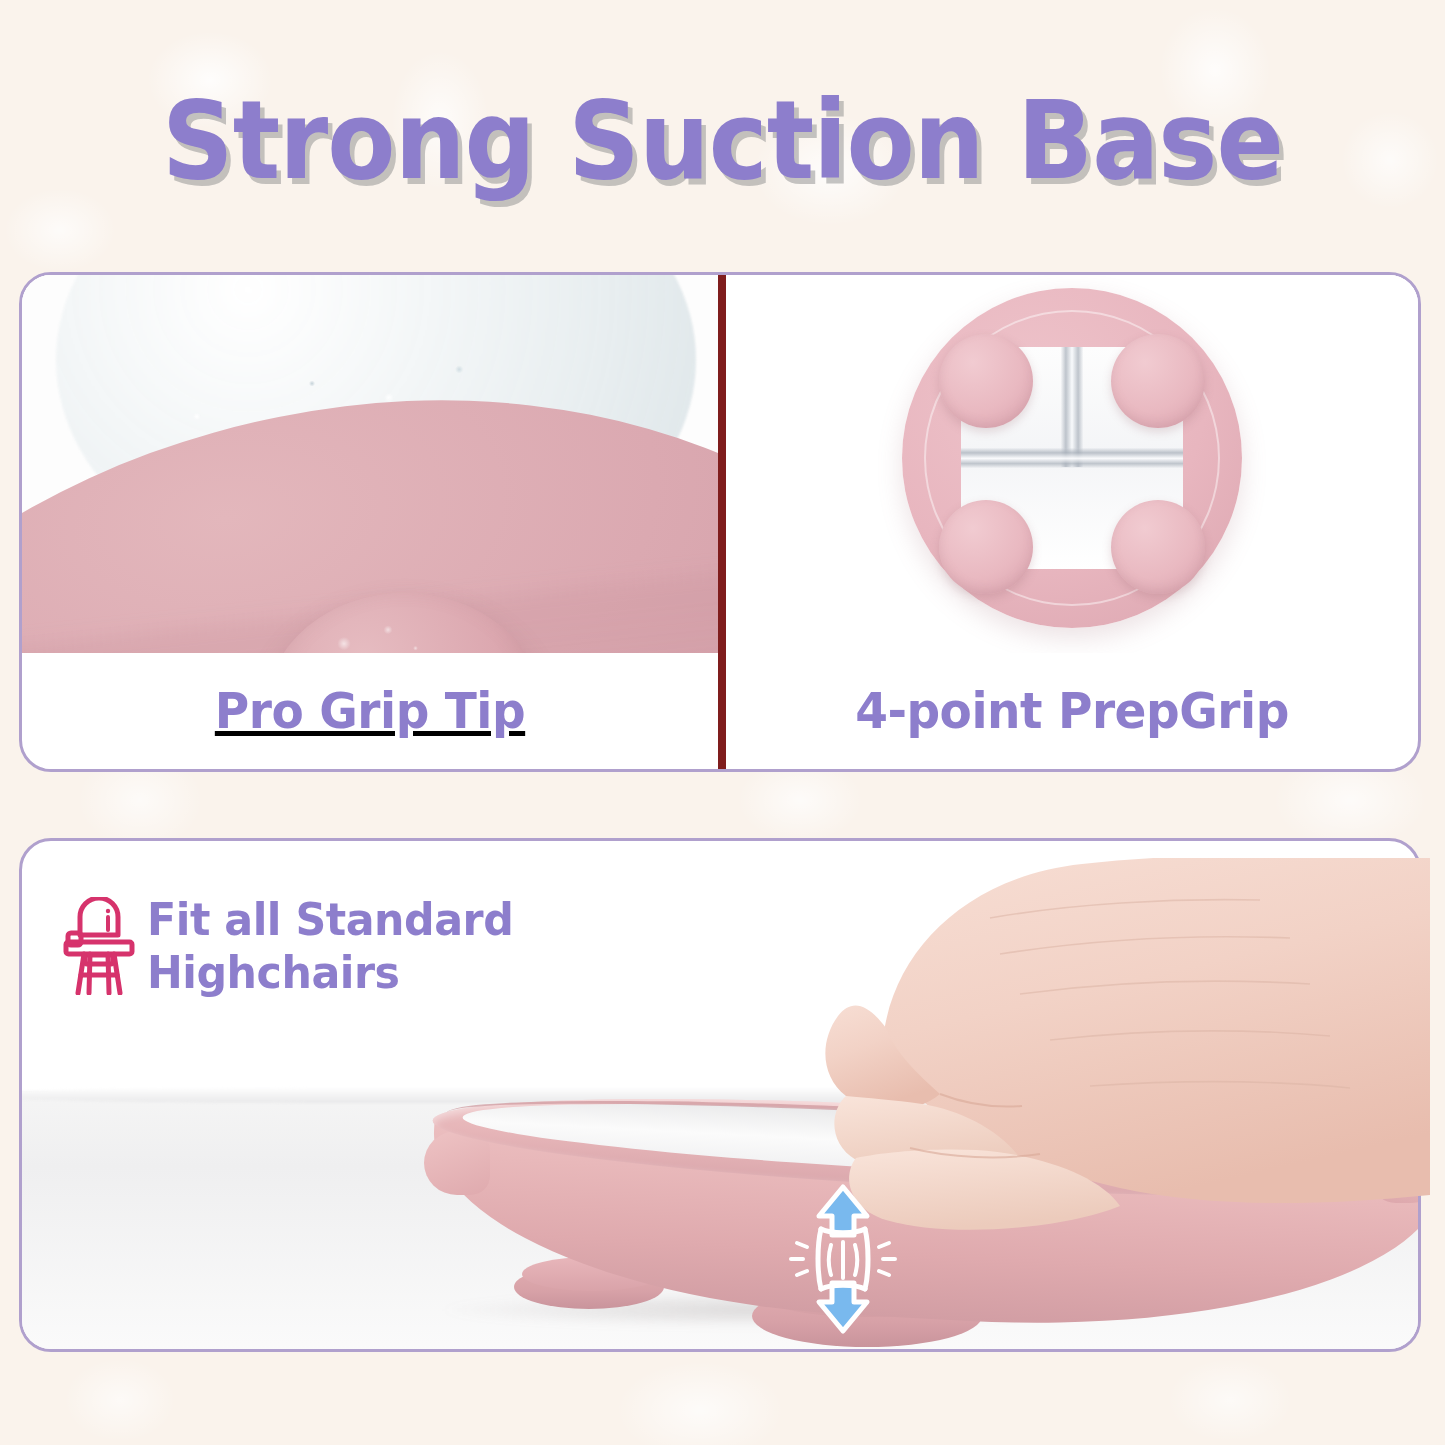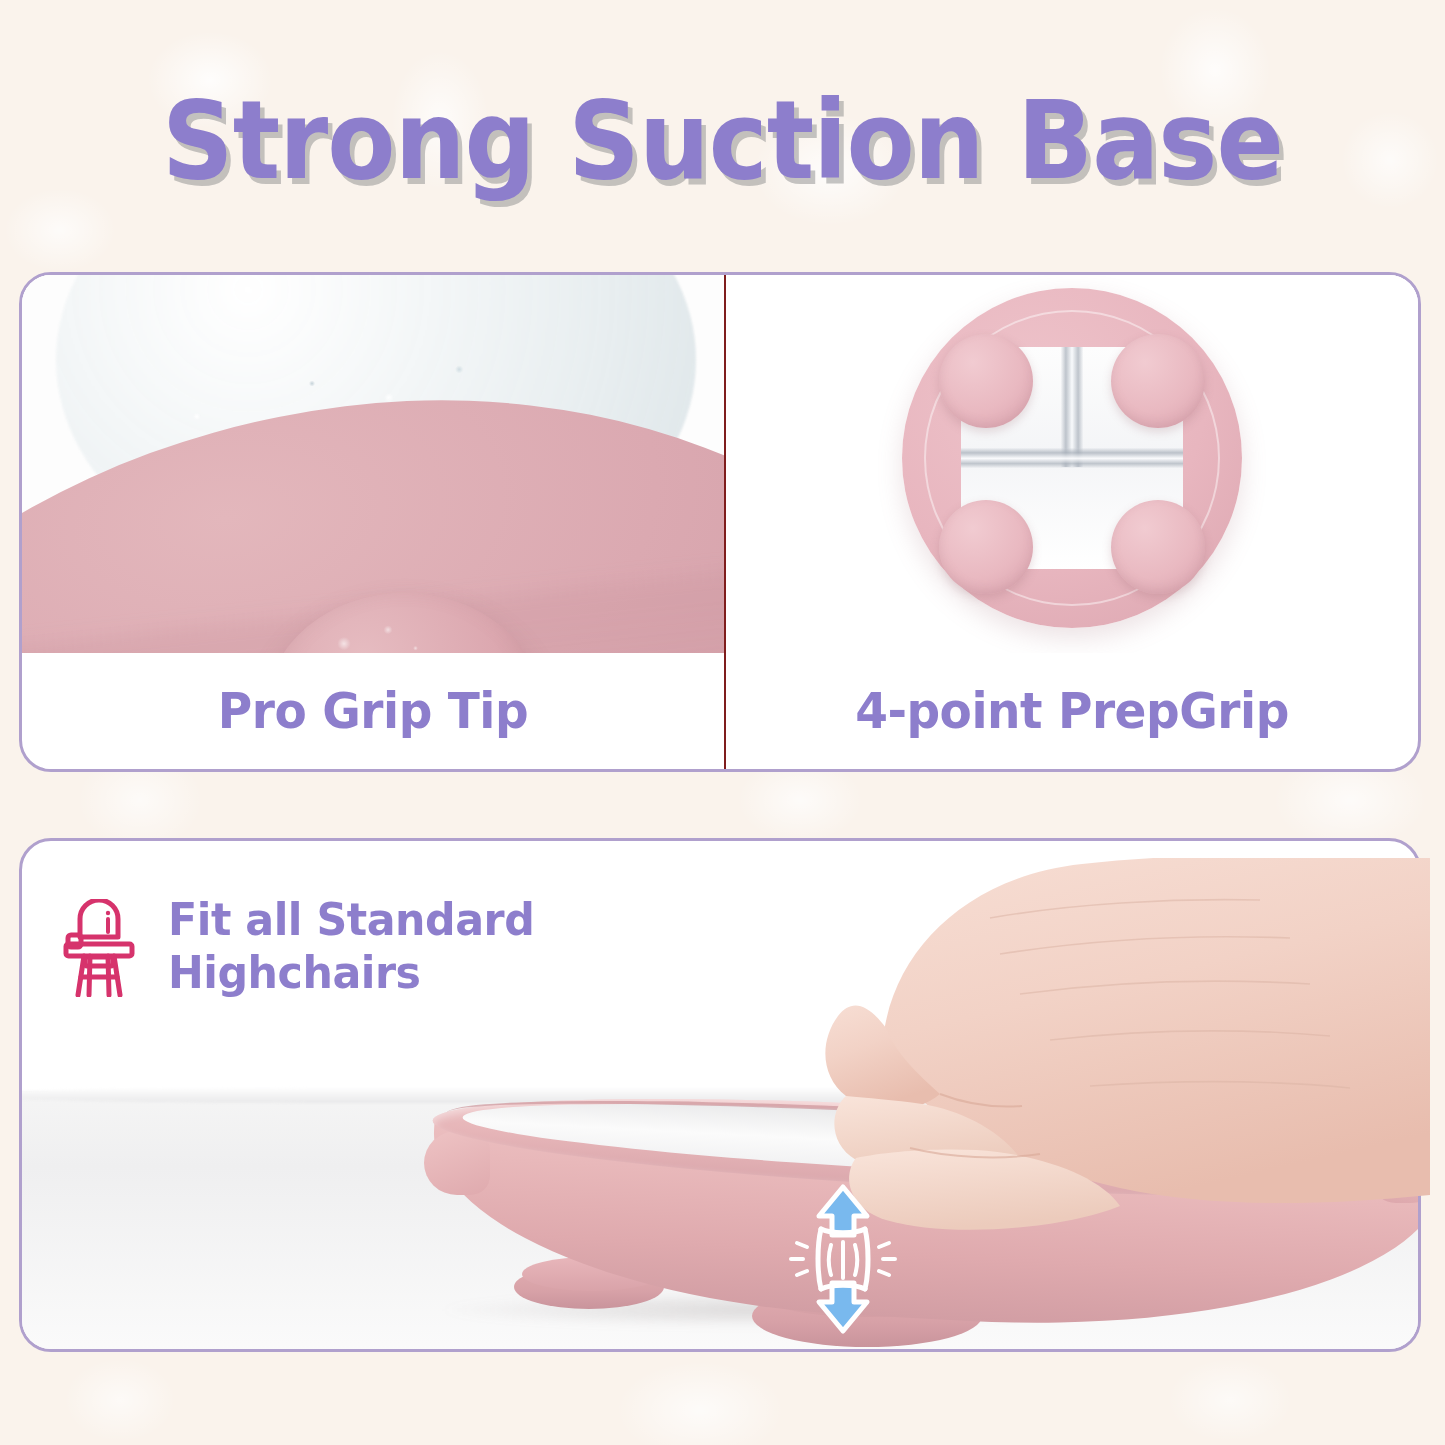--- a/index.html
+++ b/index.html
@@ -63,21 +63,21 @@
     overflow:hidden;
     display:flex;
   }
   .tp-cell{
     position:relative;
     height:100%;
     overflow:hidden;
     display:flex;
     flex-direction:column;
   }
-  .tp-left { width:704px; border-right:2px solid #7f1d1d; }
+  .tp-left { width:704px; border-right:8px solid #7f1d1d;text-decoration:underline; }
   .tp-right{ flex:1;text-align:right; }
 
   .tp-photo{ position:relative; flex:1; overflow:hidden; background:#fff; }
   .tp-caption{
     height:116px;
     display:flex; align-items:center; justify-content:center;
     background:#ffffff;
     font-family:"DejaVu Sans", sans-serif;
     font-weight:bold;
     font-size:50px;
@@ -241,21 +241,21 @@
     left:-60px; top:246px; width:1540px; height:16px;
     background:linear-gradient(180deg,#ffffff, #e9e9ea);
     border-radius:50%/100%;
     filter:blur(1px);
   }
 
   
   .feature{
     position:absolute;
     left:38px; top:52px;
-    display:flex; align-items:center; gap:30px;
+    display:flex; align-items:flex-start; gap:9px;
   }
   .hc-icon{ width:78px; height:98px; flex:none; margin-top:4px; }
   .feature-text{
     font-family:"DejaVu Sans", sans-serif;
     font-weight:bold;
     font-size:45px;
     line-height:1.18;
     color:#8d7ecc;
     letter-spacing:-.5px;
     transform:scaleX(.95);

